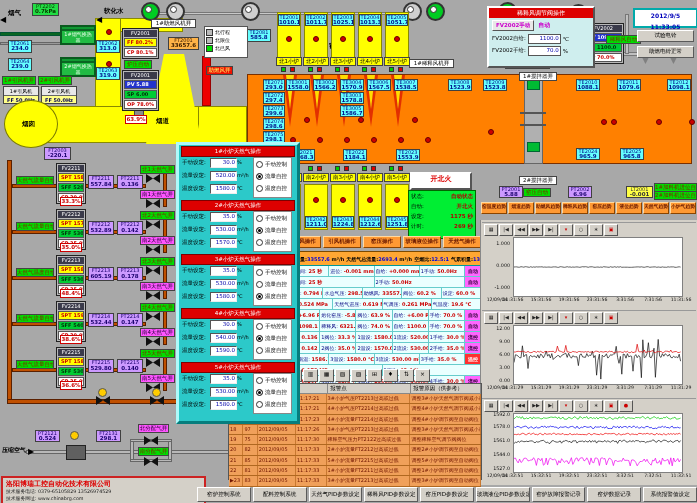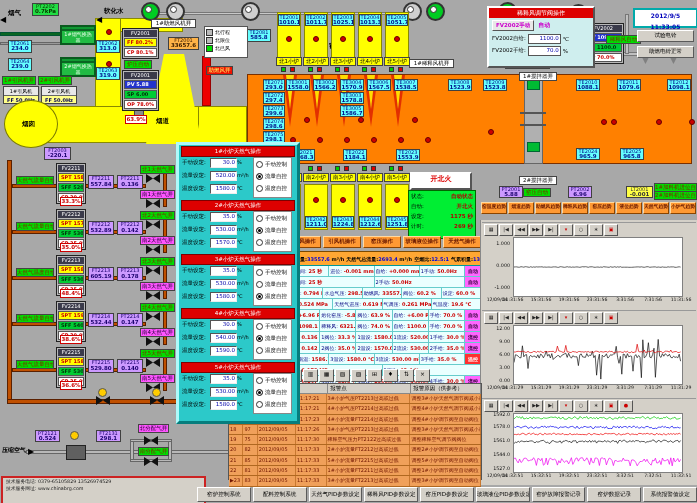--- a/index.html
+++ b/index.html
@@ -1174,20 +1174,21 @@
         <div class="xtick" style="left: 46px; width: 26px;">15:32:51</div>
         <div class="xtick" style="left: 74px; width: 26px;">19:32:51</div>
         <div class="xtick" style="left: 102px; width: 26px;">23:32:51</div>
         <div class="xtick" style="left: 130px; width: 26px;">3:32:51</div>
         <div class="xtick" style="left: 158px; width: 26px;">7:32:51</div>
         <div class="xtick" style="left: 186px; width: 26px;">11:32:51</div>
       </div>
     </div>
 
   <div id="company">
+    <div class="cn">洛阳博瑞工控自动化技术有限公司</div>
     <div class="cl">技术服务电话: 0379-65105829  13526974529</div>
     <div class="cl">技术服务网址: www.chinabrg.com</div>
   </div>
 
   <div id="bottom-bar">
       <div class="btn3d">窑炉控制系统</div>
       <div class="btn3d">配料控制系统</div>
       <div class="btn3d">天然气PID参数设定</div>
       <div class="btn3d">稀释风PID参数设定</div>
       <div class="btn3d">窑压PID参数设定</div>

